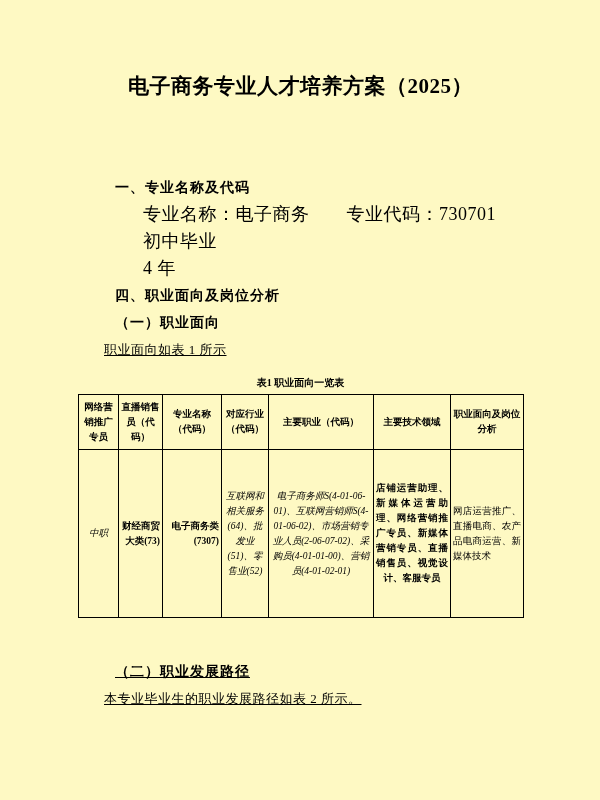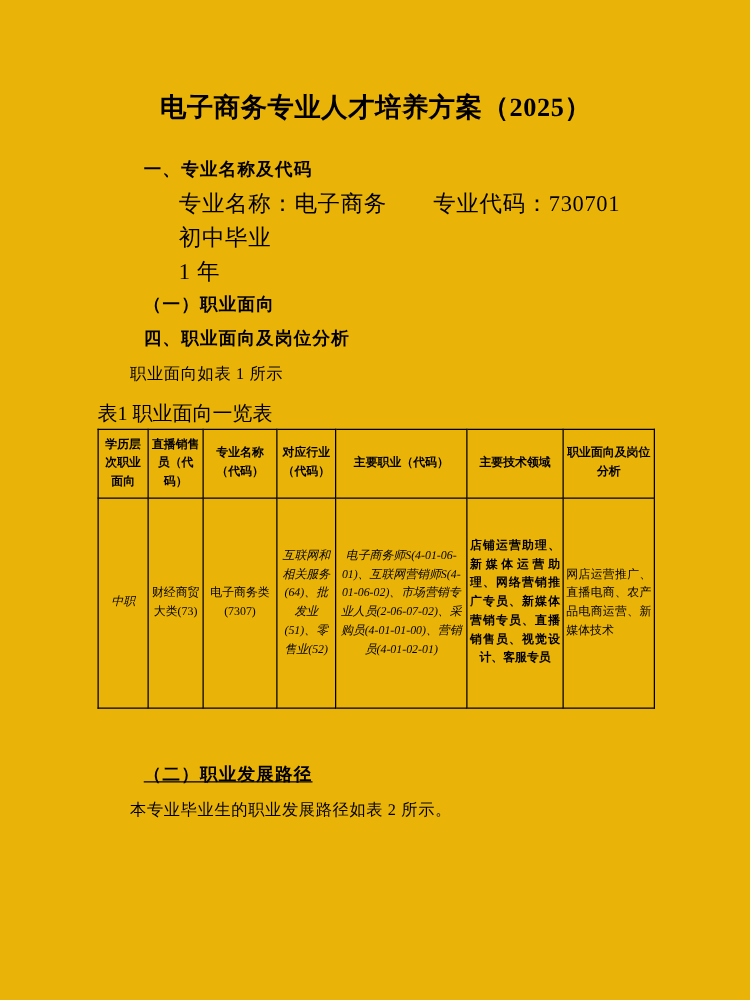--- a/index.html
+++ b/index.html
@@ -1,125 +1,126 @@
 <!DOCTYPE html>
 <html><head>
 <meta charset="utf-8">
 <style>
   html, body { margin: 0; padding: 0; background: #e8e8e8; }
   .page {
     position: relative;
     width: 600px;
     height: 800px;
-    background: #eab308;
+    background: #fef9c3;
     margin: 0 auto;
     overflow: hidden;
     font-family: "Liberation Serif", "DejaVu Serif", serif;
     color: #000000;
   }
   .content {
     position: absolute;
     left: 78px;
     top: 0;
     width: 445px;
   }
   .doc-title {
     margin: 70px 0 0 0;
     text-align: center;
     font-size: 21px;
     font-weight: bold;
     line-height: 33px;
     letter-spacing: 0.5px;
   }
-  .body-block { margin-top: 20px; }
+  .body-block { margin-top: 71px; }
   .sec-heading {
     font-size: 14px;
     font-weight: bold;
     line-height: 27px;
     padding-left: 37px;
     letter-spacing: 1px;
   }
   .sec-body {
     font-size: 18px;
     line-height: 27px;
     padding-left: 65px;
     letter-spacing: 0.5px;
   }
   .para {
     margin: 0;
     font-size: 13px;
     line-height: 27px;
     padding-left: 26px;
     letter-spacing: 0.5px;
+    text-decoration: underline;
   }
   .tbl-caption {
     margin-top: 12px;
-    text-align: left;
-    font-size: 16px;
-    font-weight: normal;
+    text-align: center;
+    font-size: 10px;
+    font-weight: bold;
     line-height: 15px;
   }
   table.t1 {
     margin-top: 4px;
     border-collapse: collapse;
     table-layout: fixed;
     width: 445px;
   }
   table.t1 th, table.t1 td {
     border: 1px solid #000000;
     font-size: 9.5px;
     line-height: 15px;
     padding: 2px 2px;
     vertical-align: middle;
     overflow: hidden;
   }
   table.t1 th { font-weight: bold; text-align: center; height: 50px; }
   table.t1 tr.data-row { height: 168px; }
   td.c-center { text-align: center; font-style: italic; }
-  td.c-left { text-align: center; }
-  td.c-just { text-align: justify; text-align-last: left; }
+  td.c-left { text-align: right; font-weight: bold; }
+  td.c-just { text-align: justify; text-align-last: left; font-family: Liberation Mono, monospace; }
   td.c-just-c { text-align: justify; text-align-last: center; font-weight: bold; }
   .gap-lg { margin-top: 40px; text-decoration: underline; }
 </style>
 </head>
 <body>
 
 <div class="page">
   <div class="content">
 
     <h1 class="doc-title">电子商务专业人才培养方案（2025）</h1>
 
     <div class="body-block">
       <div class="sec-heading">一、专业名称及代码</div>
       <div class="sec-body">专业名称：电子商务　　专业代码：730701</div>
 
       <div class="sec-body">初中毕业</div>
 
-      <div class="sec-body">1 年</div>
+      <div class="sec-body">4 年</div>
+
+      <div class="sec-heading">四、职业面向及岗位分析</div>
 
       <div class="sec-heading">（一）职业面向</div>
-
-      <div class="sec-heading">四、职业面向及岗位分析</div>
       <p class="para">职业面向如表 1 所示</p>
 
       <div class="tbl-caption">表1 职业面向一览表</div>
 
       <table class="t1">
         <colgroup>
           <col style="width:40px">
           <col style="width:44px">
           <col style="width:59px">
           <col style="width:47px">
           <col style="width:105px">
           <col style="width:77px">
           <col style="width:73px">
         </colgroup>
         <tbody>
           <tr class="hdr-row">
-            <th>学历层次职业面向</th>
+            <th>网络营销推广专员</th>
             <th>直播销售员（代码）</th>
             <th>专业名称（代码）</th>
             <th>对应行业（代码）</th>
             <th>主要职业（代码）</th>
             <th>主要技术领域</th>
             <th>职业面向及岗位分析</th>
           </tr>
           <tr class="data-row">
             <td class="c-center">中职</td>
             <td class="c-left">财经商贸大类(73)</td>

